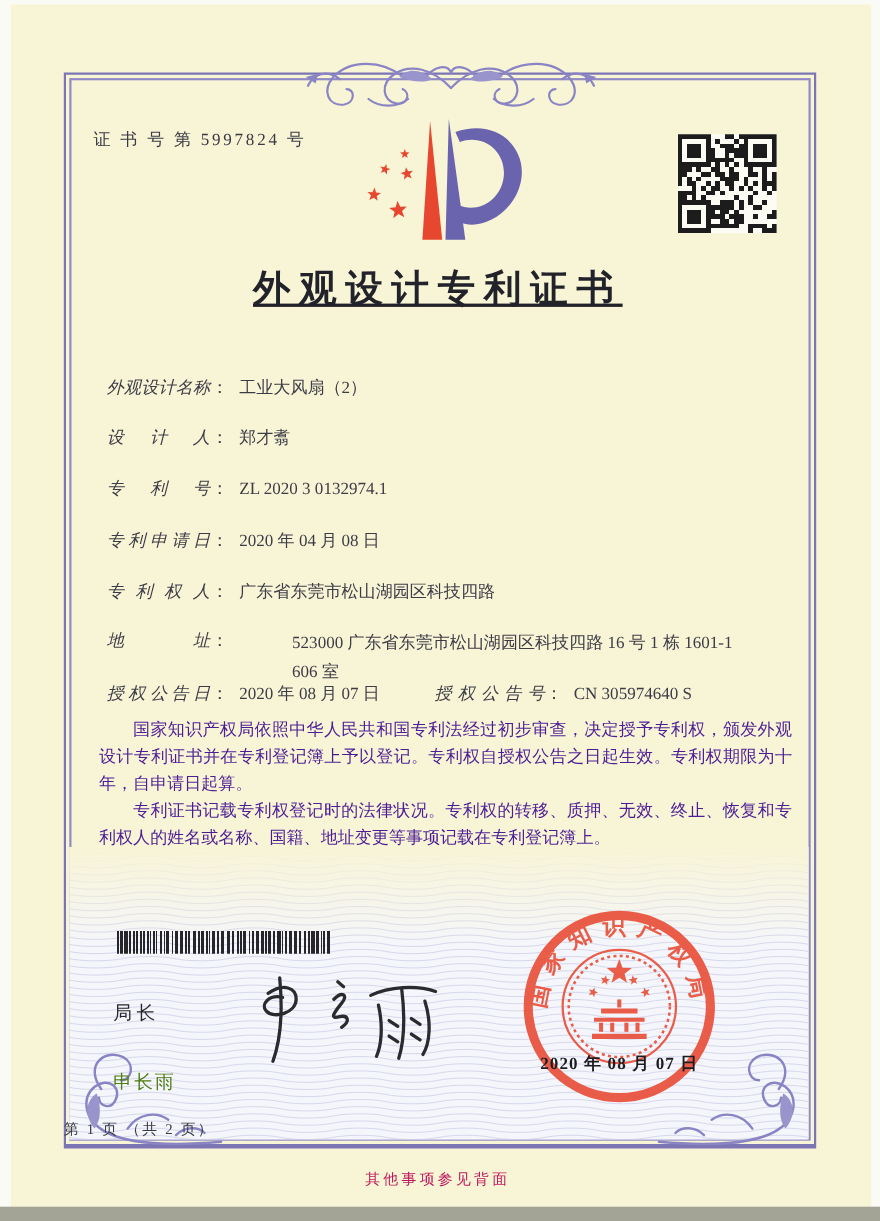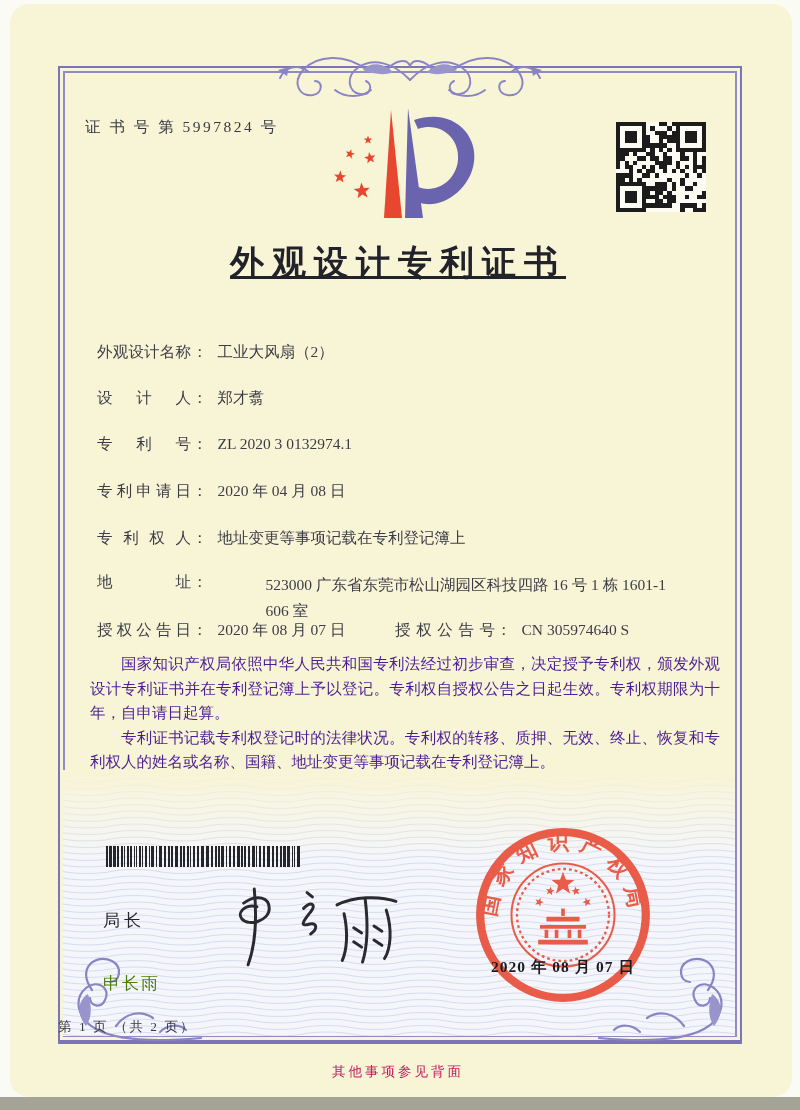--- a/index.html
+++ b/index.html
@@ -1,37 +1,37 @@
 <!DOCTYPE html>
 <html><head>
 <meta charset="utf-8">
 <style>
   html,body{margin:0;padding:0;}
   body{
     width:800px;height:1110px;position:relative;background:#fbfbf6;
     font-family:"Liberation Serif","DejaVu Serif",serif;overflow:hidden;
   }
   .scan-bottom-strip{position:absolute;left:0;right:0;bottom:0;height:13px;background:#a3a396;}
-  .paper{position:absolute;left:10px;top:4px;width:782px;height:1093px;background:#f8f4d6;border-radius:19px;}
+  .paper{position:absolute;left:10px;top:4px;width:782px;height:1093px;background:#f8f4d6;}
   
   .frame-outer{position:absolute;left:48px;top:62px;width:680px;height:972px;
     border:2px solid #7b75b5;border-bottom-width:4px;}
   .frame-inner{position:absolute;left:3px;top:3px;right:3px;bottom:3px;border:2px solid #918bc4;}
   
   .waves-zone{position:absolute;left:53px;top:766px;width:672px;height:266px;background:#f5f6fb;overflow:hidden;}
   .waves-zone svg{position:absolute;left:0;top:0;}
   .waves-fade{position:absolute;left:0;top:0;width:100%;height:90px;
     background:linear-gradient(#f8f4d6,rgba(248,244,214,0));}
   .cert-no{position:absolute;left:75px;top:113px;font-size:15.5px;letter-spacing:2.5px;color:#3a3a44;}
   .logo{position:absolute;left:318px;top:94px;width:150px;height:128px;}
   .qr{position:absolute;left:606px;top:118px;width:90px;height:90px;background:#fcfcf5;}
   .title{position:absolute;left:48px;top:236px;width:680px;text-align:center;
     font-size:34px;font-weight:bold;letter-spacing:8px;color:#22222a;text-decoration:underline;}
   .field-row{position:absolute;left:87px;font-size:15.5px;color:#3c3c46;white-space:nowrap;}
-  .flabel{display:inline-block;width:94px;text-align:justify;text-align-last:justify;vertical-align:top;}
+  .flabel{display:inline-block;width:94px;text-align:justify;text-align-last:justify;vertical-align:top;font-style:italic;}
   .fcolon{margin-left:1px;}
   .fvalue{margin-left:10px;}
   .addr-lines{display:inline-block;vertical-align:top;margin-left:10px;width:480px;
     white-space:normal;line-height:26px;}
   .addr-lines span{display:block;margin-left:48px;}
   .pair2{position:absolute;left:298px;top:0;}
   .pair2 .flabel{width:100px;}
   .paragraphs{position:absolute;left:80px;top:648px;width:630px;color:#4c1d95;}
   .paragraphs p{margin:0;font-size:15.5px;line-height:24.5px;text-indent:2em;text-align:justify;}
   .barcode{position:absolute;left:94px;top:842px;width:196px;height:21px;}
@@ -404,21 +404,21 @@
   <div class="field-row" style="top:384px">
     <span class="flabel">设计人</span><span class="fcolon">：</span><span class="fvalue">郑才翥</span>
   </div>
   <div class="field-row" style="top:430px">
     <span class="flabel">专利号</span><span class="fcolon">：</span><span class="fvalue">ZL 2020 3 0132974.1</span>
   </div>
   <div class="field-row" style="top:477px">
     <span class="flabel">专利申请日</span><span class="fcolon">：</span><span class="fvalue">2020 年 04 月 08 日</span>
   </div>
   <div class="field-row" style="top:524px">
-    <span class="flabel">专利权人</span><span class="fcolon">：</span><span class="fvalue">地址变更等事项记载在专利登记簿上</span>
+    <span class="flabel">专利权人</span><span class="fcolon">：</span><span class="fvalue">广东省东莞市松山湖园区科技四路</span>
   </div>
   <div class="field-row" style="top:568px">
     <span class="flabel">地址</span><span class="fcolon">：</span><span class="addr-lines"><span>523000 广东省东莞市松山湖园区科技四路 16 号 1 栋 1601-1</span><span>606 室</span></span>
   </div>
   <div class="field-row" style="top:616px">
     <span>
       <span class="flabel">授权公告日</span><span class="fcolon">：</span><span class="fvalue">2020 年 08 月 07 日</span>
     </span>
     <span class="pair2">
       <span class="flabel">授权公告号</span><span class="fcolon">：</span><span class="fvalue">CN 305974640 S</span>

